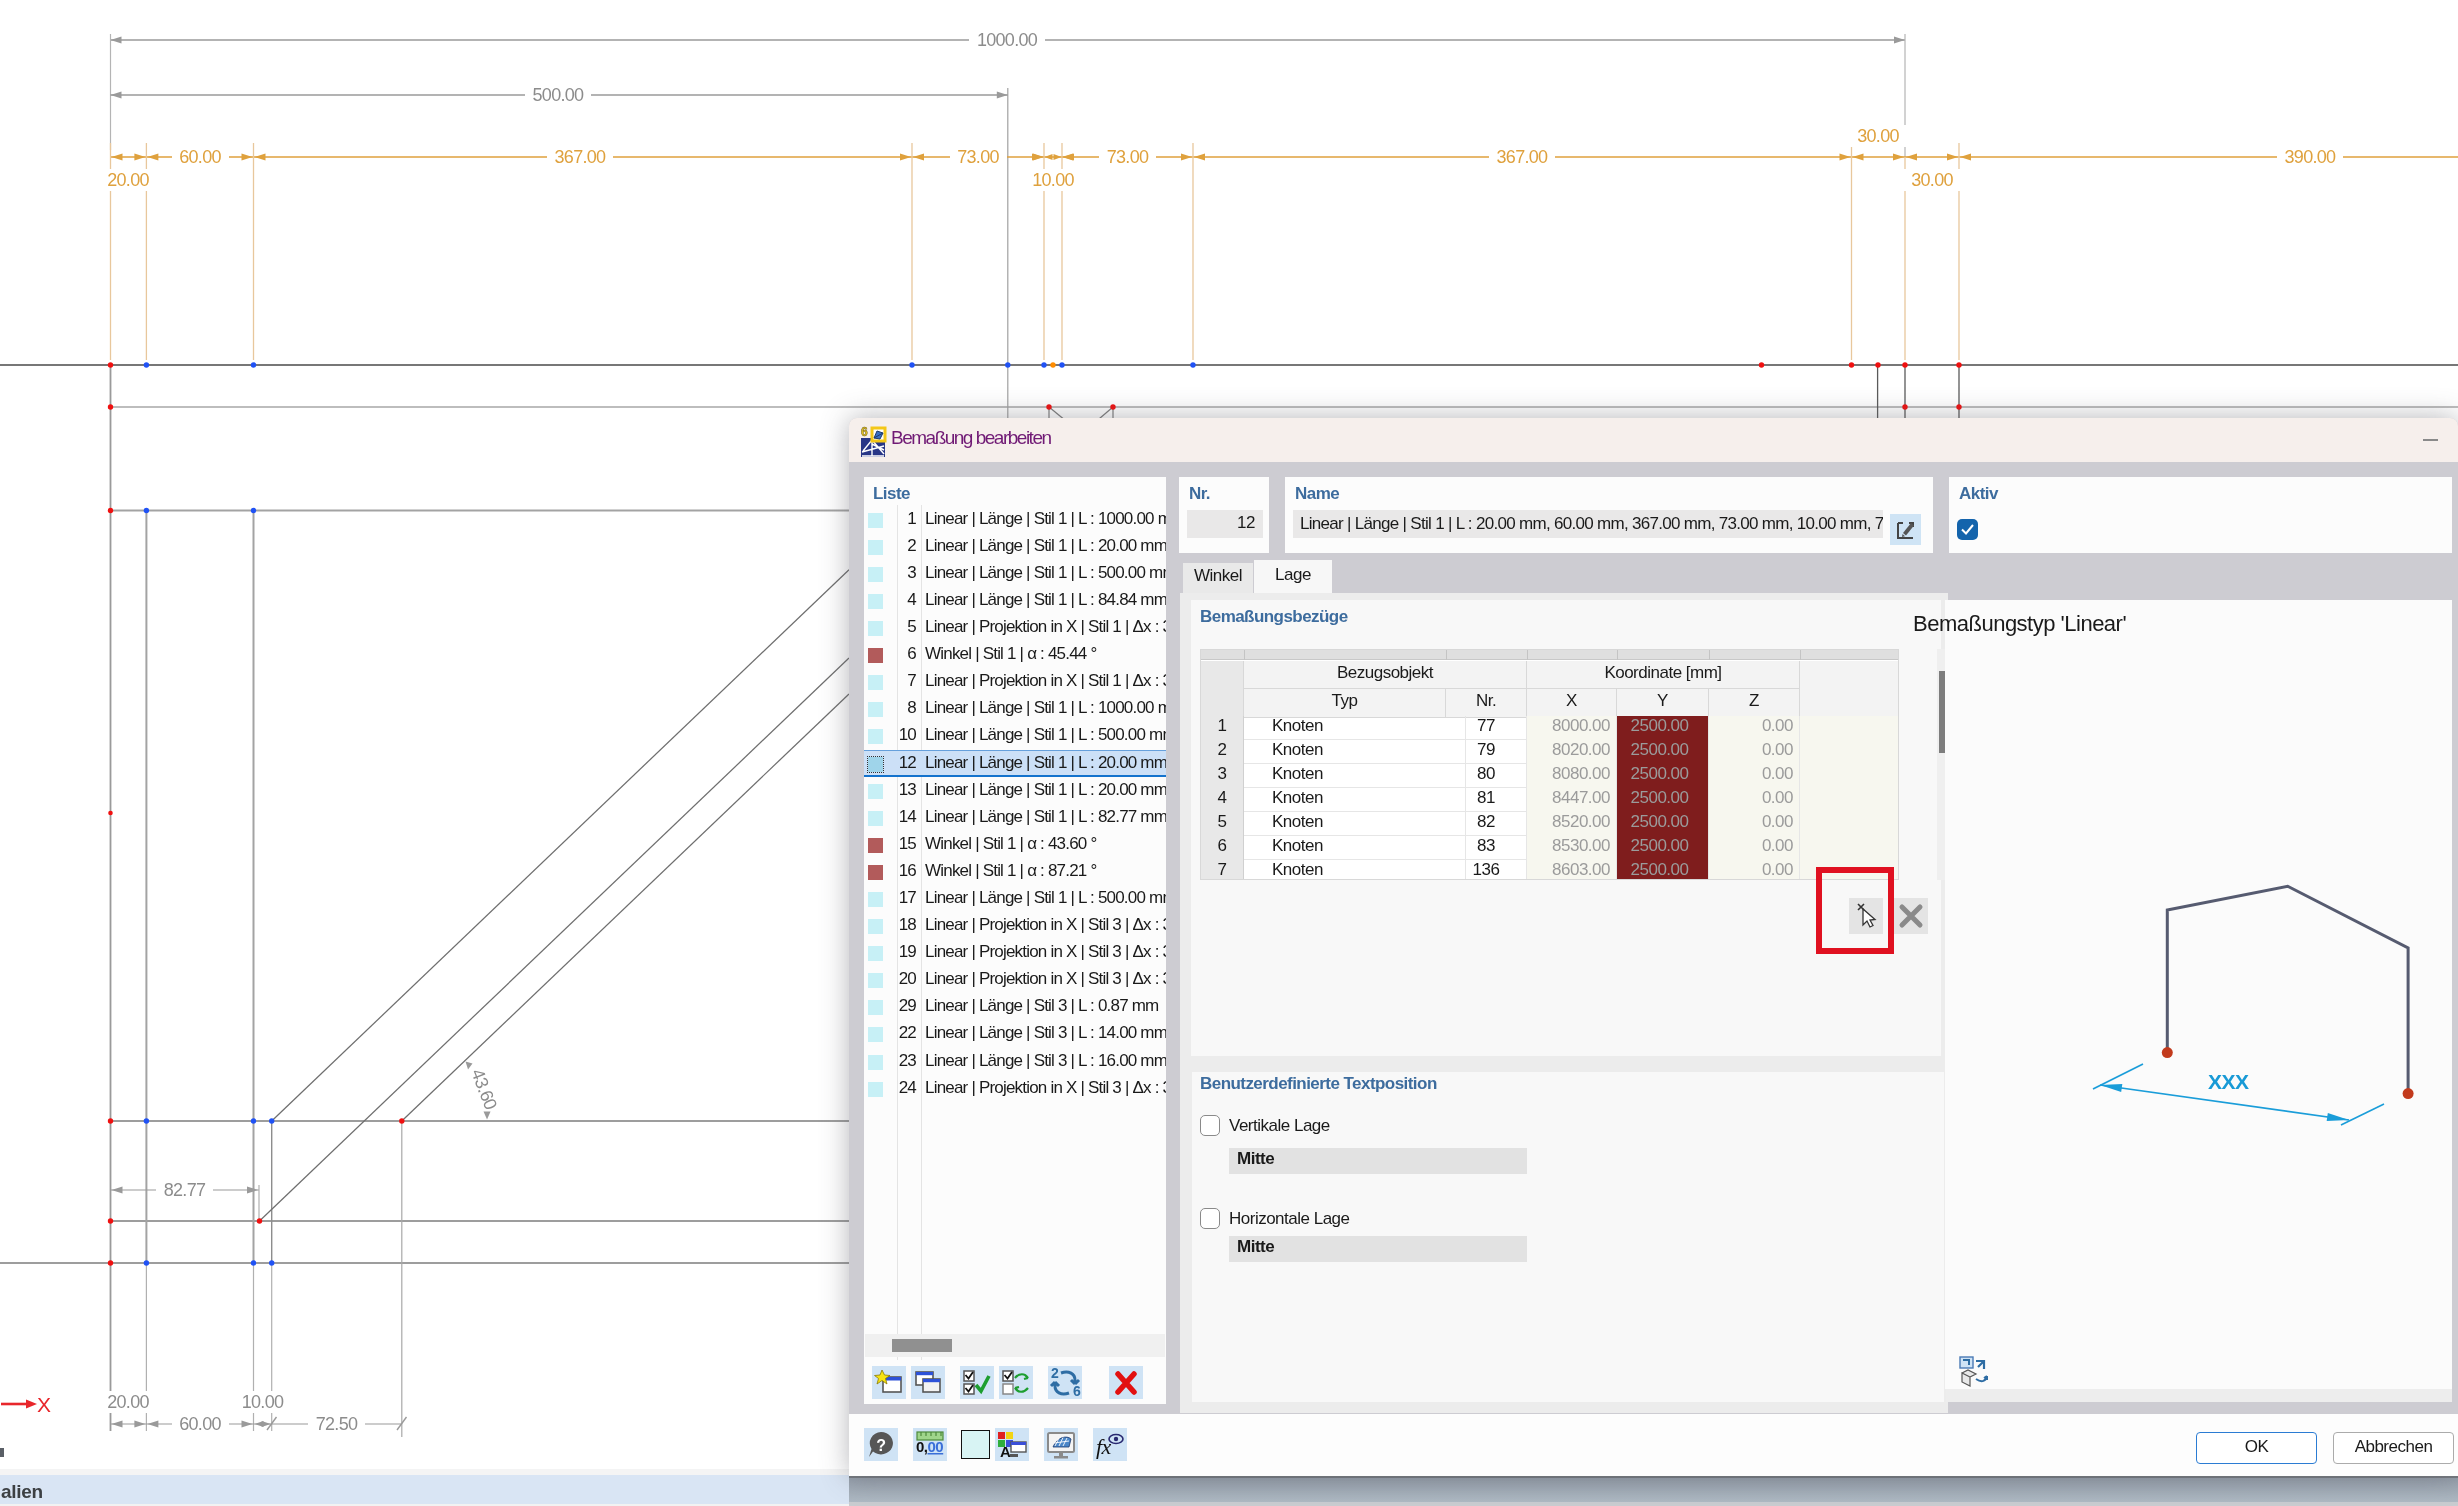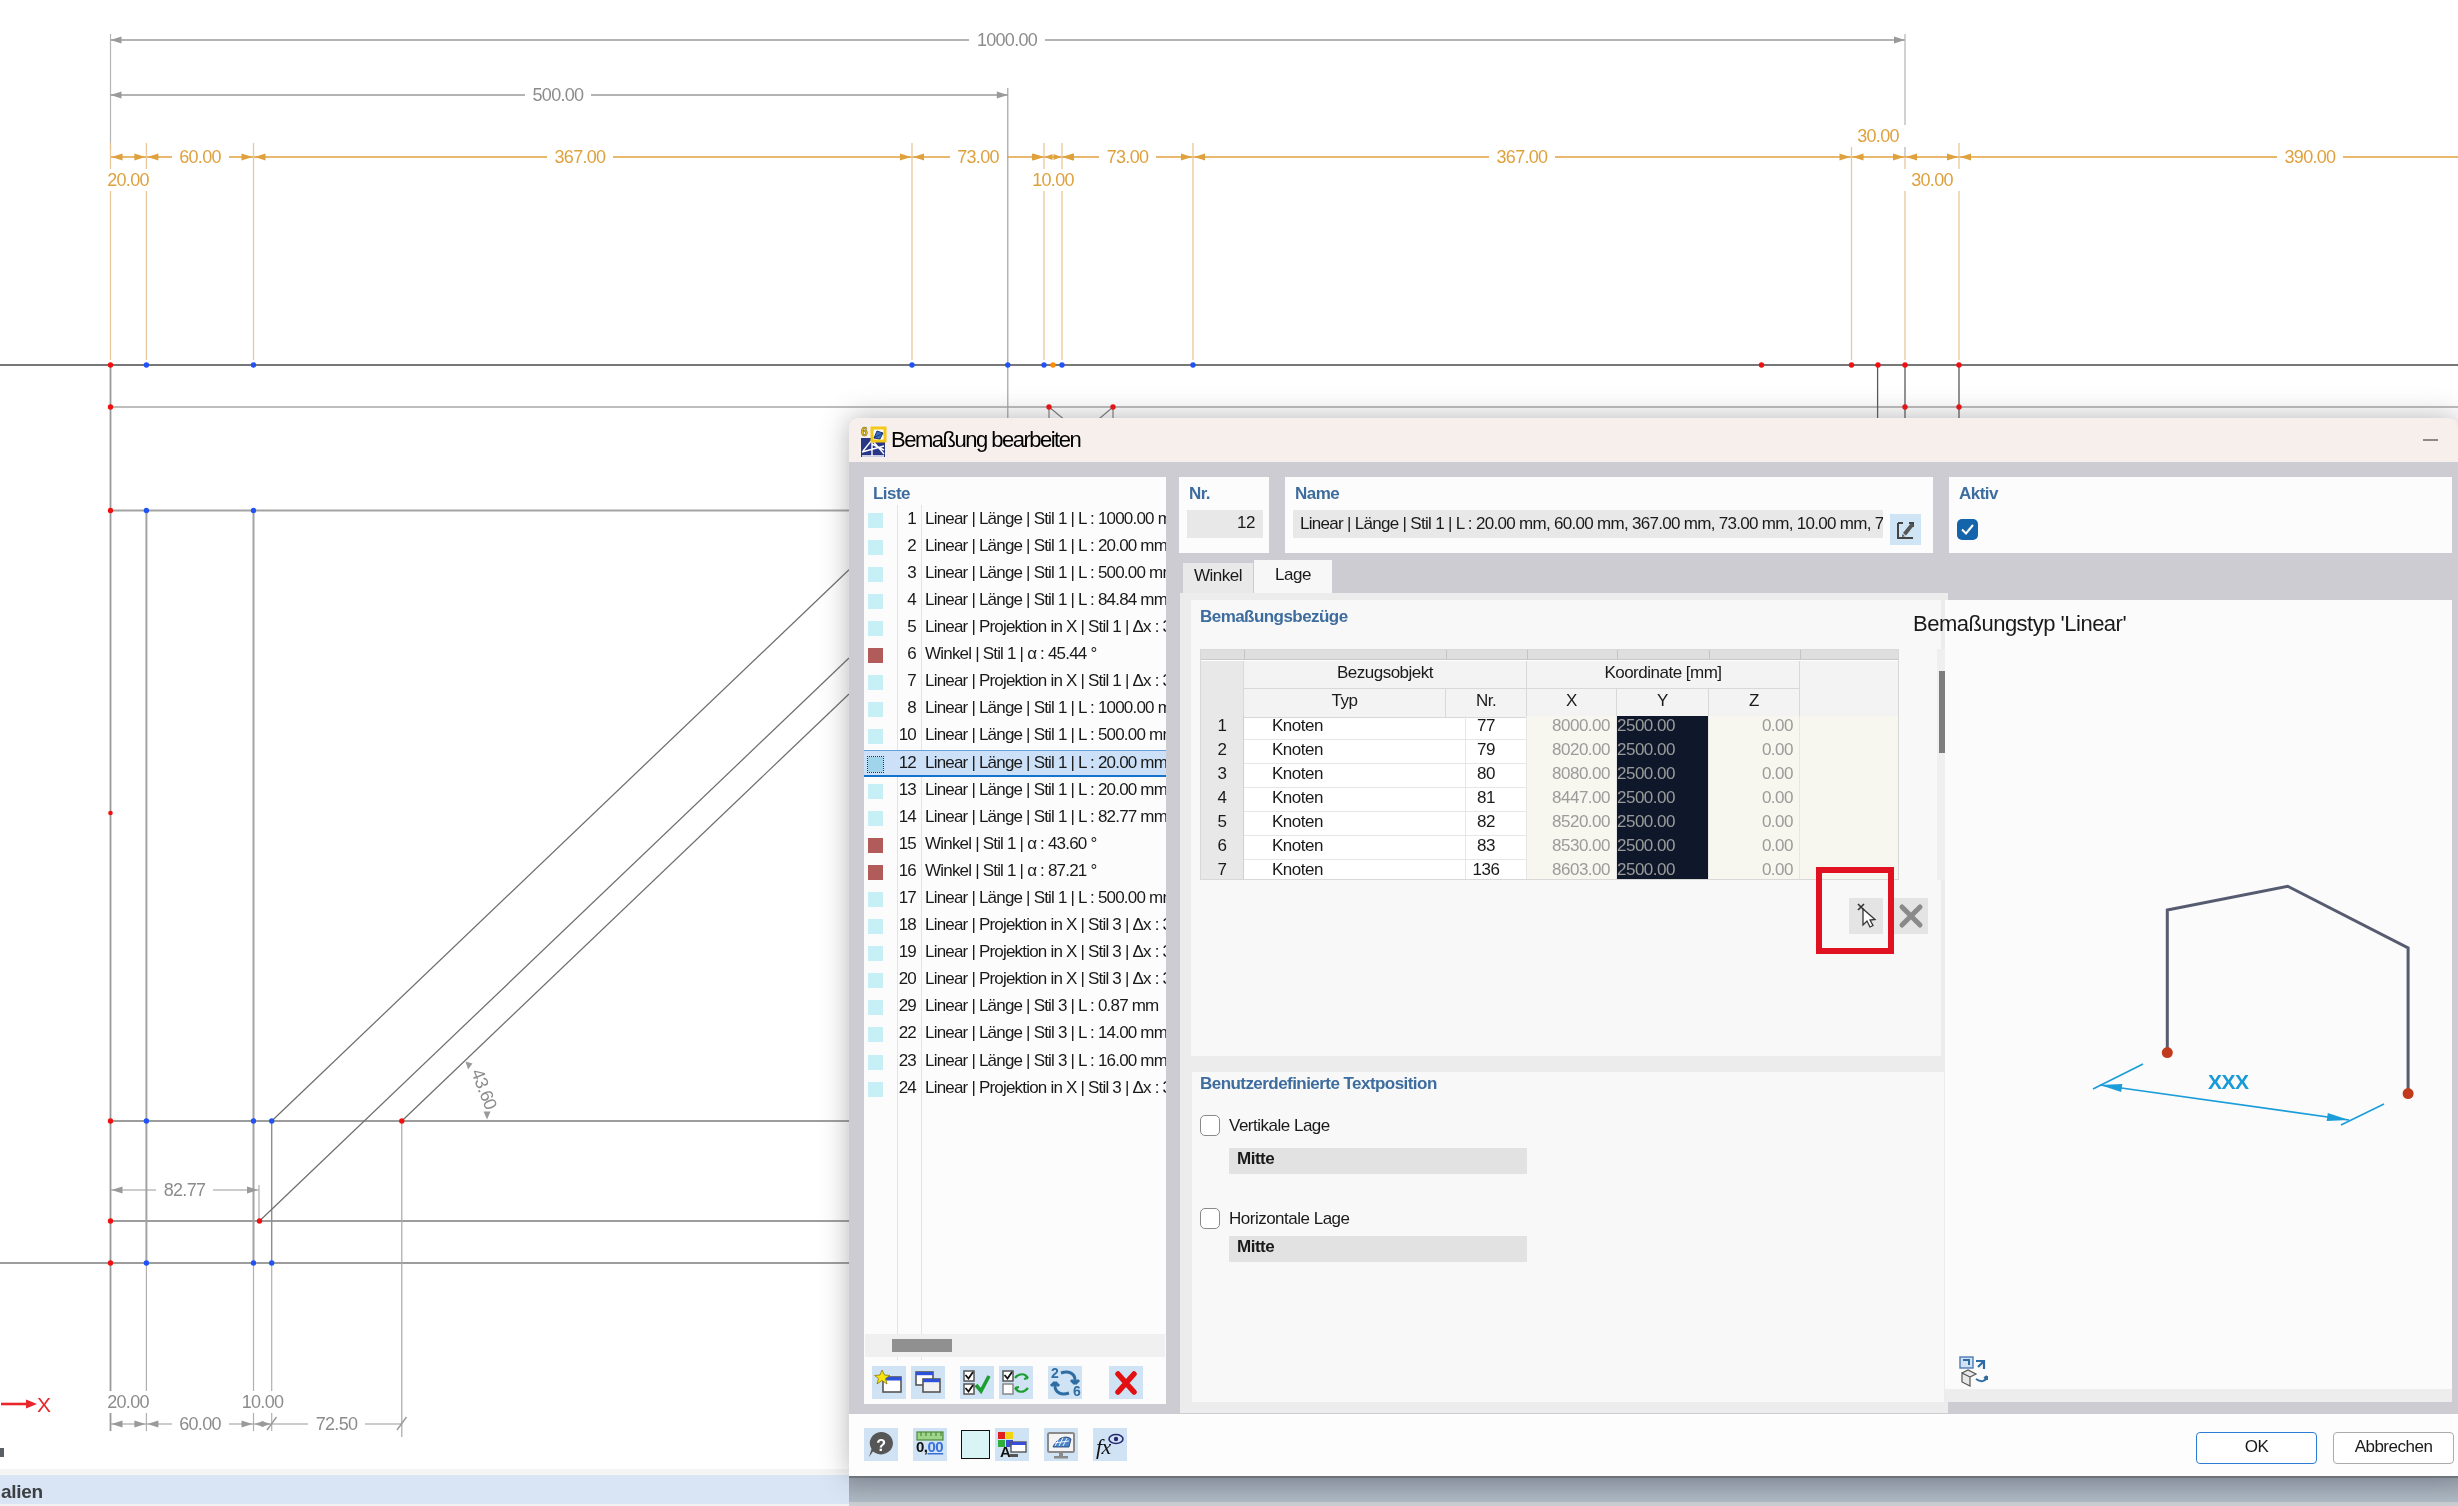--- a/index.html
+++ b/index.html
@@ -10,21 +10,21 @@
 #strL2 { left:0; top:1475px; width:849px; height:29px; background:#d9e5f4; }
 #strL3 { left:0; top:1504px; width:849px; height:2px; background:#f2f2f2; }
 #alien { left:1px; top:1481px; font-size:19px; font-weight:bold; color:#3c4043; letter-spacing:-0.3px; }
 #strR1 { left:849px; top:1476px; width:1609px; height:2px; background:#74797f; }
 #strR2 { left:849px; top:1478px; width:1609px; height:24px; background:linear-gradient(#959fab,#aeb9c3); }
 #strR3 { left:849px; top:1502px; width:1609px; height:4px; background:#c9ccd0; }
 
 #dlg { left:849px; top:418px; width:1609px; height:1058px; background:#cdccd2;
   border-radius:8px 8px 0 0; box-shadow:0 0 28px rgba(90,90,100,.45); font-size:17px; color:#1a1a1a; letter-spacing:-0.5px;}
 #tbar { left:0; top:0; width:100%; height:44px; background:#f6efec; border-radius:8px 8px 0 0; }
-#ttxt { left:42px; top:9px; font-size:22px; letter-spacing:-1.5px; color:#000000; }
+#ttxt { left:42px; top:9px; font-size:19px; letter-spacing:-1.5px; color:#701a75; }
 #tmin { left:1574px; top:21px; width:15px; height:2px; background:#8a8a8a; }
 .panel { position:absolute; background:#fcfcfc; }
 .lbl { position:absolute; font-weight:bold; font-size:17px; color:#3d6c9e; letter-spacing:-0.55px; }
 
 #liste { left:15px; top:59px; width:302px; height:927px; overflow:hidden; }
 .lrow { position:absolute; left:0; width:100%; height:27px; letter-spacing:-0.8px; }
 .lrow .sqc,.lrow .sqw { position:absolute; left:4px; top:6px; width:15px; height:15px; background:#c7f0f6; }
 .lrow .sqw { background:#b25b5b; }
 .lnum { position:absolute; left:14px; width:38px; text-align:right; top:2px; }
 .ltxt { position:absolute; left:61px; top:2px; white-space:pre; }
@@ -56,21 +56,21 @@
 #ktable { left:351px; top:231px; width:699px; height:231px; background:#fff; overflow:hidden;
   border:1px solid #d8d8d8; }
 #ktable .hdrstrip { position:absolute; left:0; top:0; width:699px; height:10px; background:#dfdfdf; border-bottom:1px solid #c8c8c8; }
 .hcell { position:absolute; text-align:center; color:#1a1a1a; background:#f3f3f3; border-right:1px solid #d8d8d8; border-bottom:1px solid #d8d8d8; padding-top:2px; height:28px;}
 .trow { position:absolute; left:0; width:699px; height:24px; border-bottom:1px solid #e6e6e6; }
 .trow span { position:absolute; top:0px; height:24px; padding-top:0px; }
 .c0 { left:0; width:43px; background:#e8e8e8; text-align:center; border-right:1px solid #d0d0d0; }
 .c1 { left:43px; width:202px; padding-left:8px; border-right:1px solid #e6e6e6;margin-left:20px; }
 .c2 { left:245px; width:81px; text-align:center; border-right:1px solid #e6e6e6; }
 .c3 { left:326px; width:90px; background:#f7f7ef; color:#9b9b9b; text-align:right; padding-right:6px; border-right:1px solid #e6e6e6; }
-.c4 { left:416px; width:92px; background:#0f172a; color:#9b9b9b; text-align:left; padding-right:6px; border-right:1px solid #e6e6e6; }
+.c4 { left:416px; width:92px; background:#7f1d1d; color:#9b9b9b; text-align:center; padding-right:6px; border-right:1px solid #e6e6e6; }
 .c5 { left:508px; width:91px; background:#f7f7ef; color:#9b9b9b; text-align:right; padding-right:6px; border-right:1px solid #e6e6e6; }
 .c6 { left:599px; width:100px; background:#f7f7ef; }
 #vscr { left:1088px; top:231px; width:15px; height:231px; background:#efefef; }
 #vthumb { left:1090px; top:253px; width:11px; height:82px; background:#7d7d7d; }
 #bpick { left:1000px; top:480px; width:34px; height:36px; background:#e4e4e4; display:flex; align-items:center; justify-content:center; }
 #bdelx { left:1045px; top:480px; width:34px; height:36px; background:#e4e4e4; display:flex; align-items:center; justify-content:center; }
 #redbox { left:967px; top:449px; width:78px; height:87px; border:6px solid #e01120; }
 
 .chk { position:absolute; width:20px; height:21px; background:#fff; border:1.5px solid #8a8a8a; border-radius:5px; }
 .mitte { position:absolute; width:298px; height:26px; background:#e2e2e2; padding:1px 0 0 8px;font-weight:bold; }

